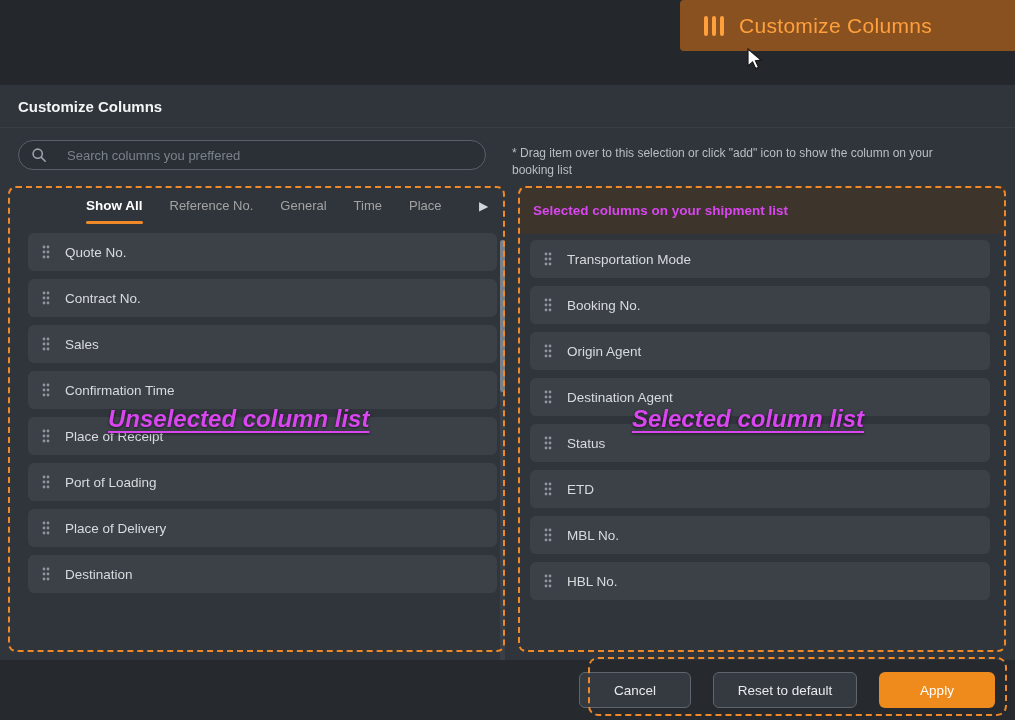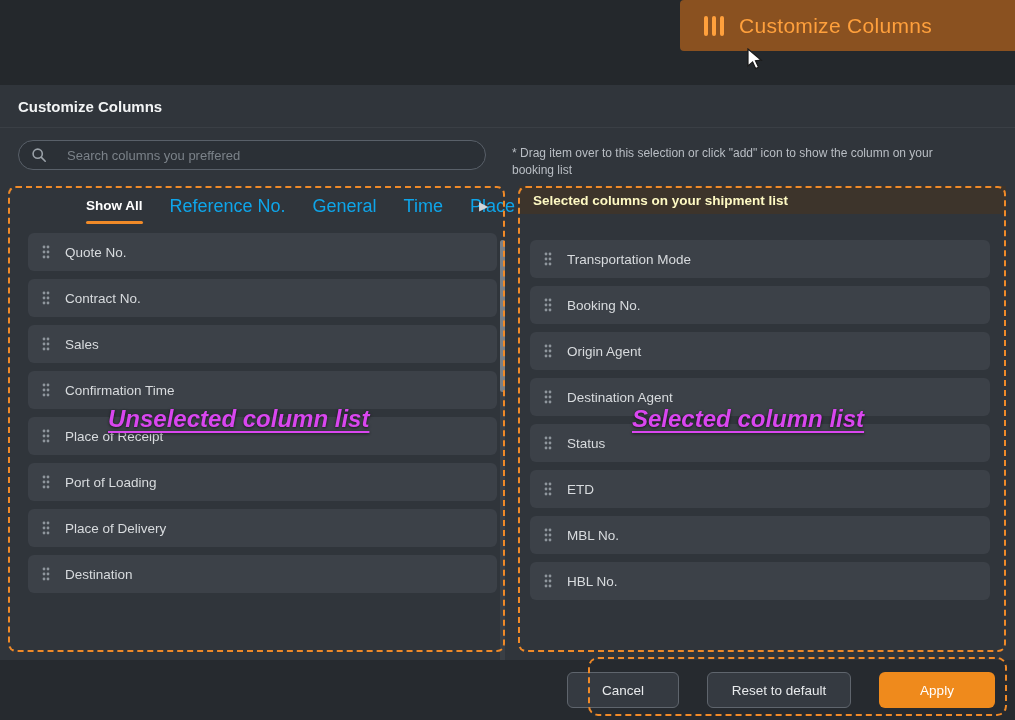--- a/index.html
+++ b/index.html
@@ -52,21 +52,21 @@
   .hint{
     position:absolute;left:512px;top:60px;width:462px;
     color:#b9bec4;font-size:12px;line-height:1.45;
   }
 
   
   .tabs{
     position:absolute;left:38px;top:112px;display:flex;gap:27px;align-items:flex-start;margin-left:48px;
   }
   .tab{
-    color:#0ea5e9;font-size:18px;line-height:18px;padding-bottom:9px;
+    color:#a3a3a3;font-size:13px;line-height:18px;padding-bottom:9px;
     position:relative;cursor:pointer;white-space:nowrap;
   }
   .tab.active{color:#ffffff;font-weight:bold;font-size:13.5px;}
   .tab.active::after{
     content:"";position:absolute;left:0;right:0;bottom:0;height:3px;
     background:#f08a28;border-radius:2px;
   }
   .tabs-chevron{
     position:absolute;left:479px;top:114px;color:#d2d6da;font-size:12px;cursor:pointer;
   }
@@ -88,31 +88,31 @@
     position:absolute;left:500px;top:155px;width:5px;height:492px;
     background:rgba(255,255,255,.05);border-radius:3px;
   }
   .vscroll .thumb{
     position:absolute;left:0;top:0;width:5px;height:152px;
     background:#787f86;border-radius:3px;
   }
 
   
   .right-head{
-    position:absolute;left:519px;top:101px;width:487px;height:28px;
+    position:absolute;left:519px;top:101px;width:487px;height:48px;
     background:#3d342b;
     display:flex;align-items:center;padding-left:14px;box-sizing:border-box;
-    color:#fef9c3;font-size:13.5px;font-weight:bold;
+    color:#d946ef;font-size:13.5px;font-weight:bold;
   }
 
   
   .footer{
     position:absolute;left:0;top:575px;width:1015px;height:60px;
     background:#262a2f;
-    display:flex;align-items:center;justify-content:flex-end;gap:28px;
+    display:flex;align-items:center;justify-content:flex-end;gap:22px;
     padding-right:20px;box-sizing:border-box;
   }
   .btn{
     height:36px;border-radius:6px;font-size:13.5px;cursor:pointer;
     font-family:"Liberation Sans", sans-serif;
   }
   .btn.ghost{background:#353a41;border:1px solid #5f656d;color:#e8eaec;}
   .btn.cancel{width:112px;}
   .btn.reset{width:144px;}
   .btn.primary{width:116px;background:#ef8a1c;border:none;color:#ffffff;}

